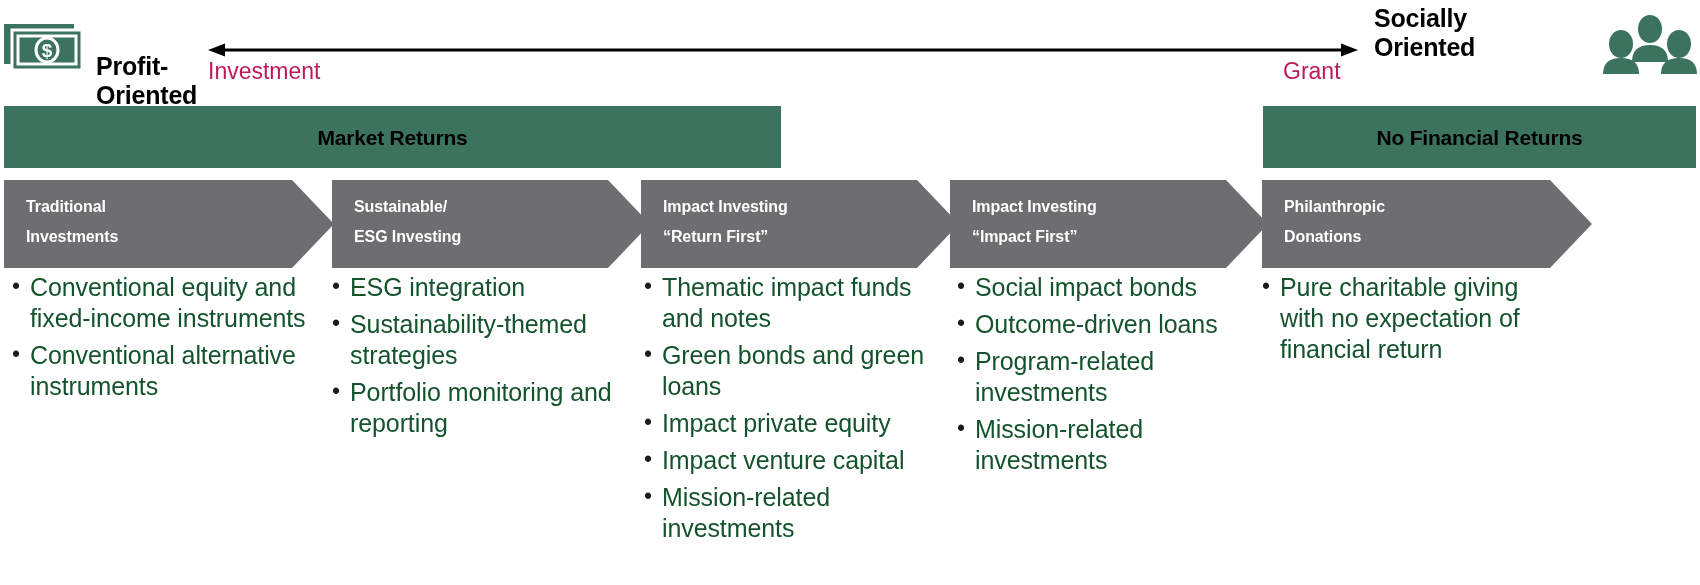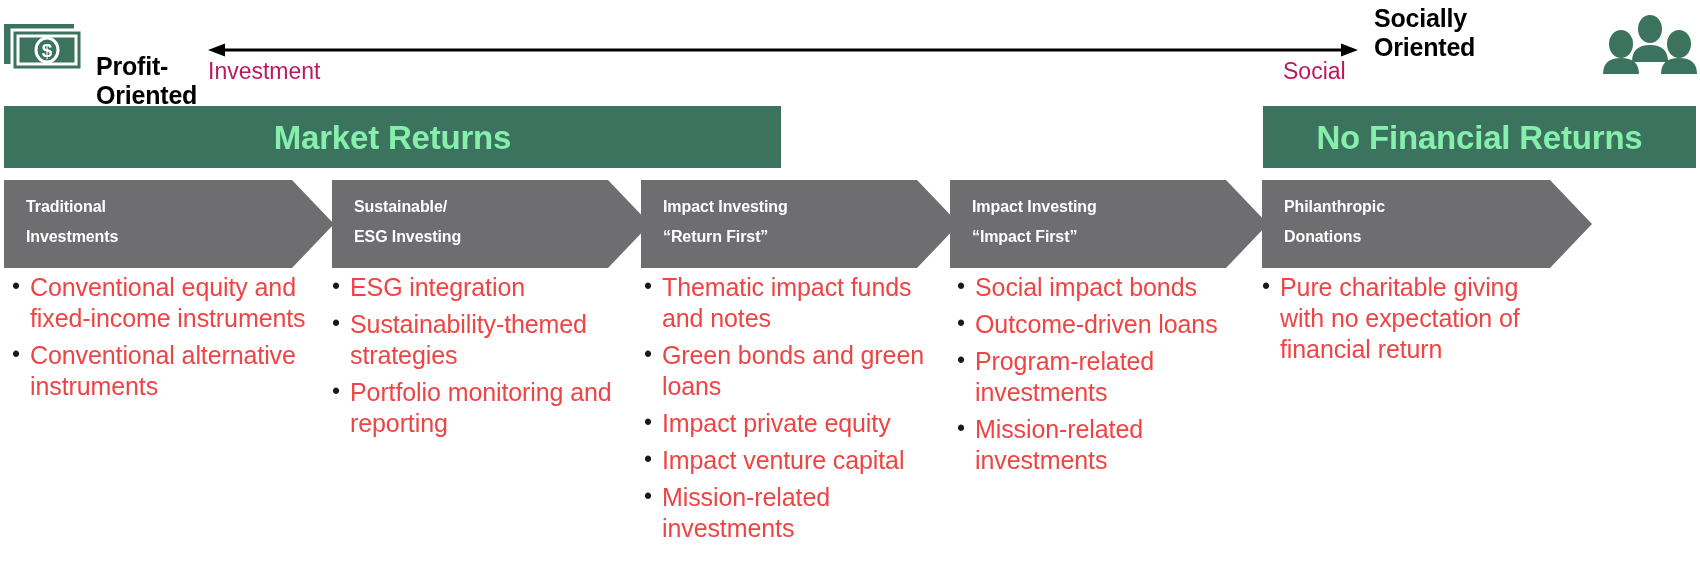--- a/index.html
+++ b/index.html
@@ -47,23 +47,23 @@
   .returns-bar {
     position: absolute;
     top: 0;
     height: 62px;
     background: #3b735f;
     display: flex;
     align-items: center;
     justify-content: center;
   }
   .returns-bar span {
-    color: #86efac;
+    color: #000000;
     font-weight: bold;
-    font-size: 33px;
+    font-size: 21px;
     line-height: 31px;
     letter-spacing: -0.2px;
     white-space: nowrap;
   }
 
   
   .chev-row { position: absolute; left: 0; top: 180px; height: 88px; width: 1700px; }
   .chev {
     position: absolute;
     top: 0;
@@ -87,21 +87,21 @@
 
   
   .cols { position: absolute; left: 0; top: 272px; width: 1700px; height: 313px; }
   .col { position: absolute; top: 0; }
   .col ul { list-style: none; }
   .col li {
     position: relative;
     padding-left: 20px;
     font-size: 25px;
     line-height: 31px;
-    color: #ef4444;
+    color: #14532d;
     margin-bottom: 6px;
     letter-spacing: -0.1px;
   }
   .col li::before {
     content: "\2022";
     position: absolute;
     left: 2px;
     top: -1px;
     font-size: 23px;
     color: #1a1a1a;
@@ -130,21 +130,21 @@
 
     <div class="axis">
       <svg width="1150" height="14" viewBox="0 0 1150 14">
         <line x1="12" y1="7" x2="1138" y2="7" stroke="#000000" stroke-width="3"></line>
         <polygon points="0,7 17,0.5 17,13.5" fill="#000000"></polygon>
         <polygon points="1150,7 1133,0.5 1133,13.5" fill="#000000"></polygon>
       </svg>
     </div>
 
     <div class="flow-label flow-invest">Investment</div>
-    <div class="flow-label flow-grant">Social</div>
+    <div class="flow-label flow-grant">Grant</div>
 
     <div class="pole-label pole-right" style="white-space: pre-line;">Socially
 Oriented</div>
 
     <span class="people-icon">
       <svg width="96" height="62" viewBox="0 0 96 62">
         <ellipse cx="48" cy="17" rx="12" ry="14" fill="#3b735f"></ellipse>
         <path d="M30 50 Q30 33 48 33 Q66 33 66 50 Z" fill="#3b735f"></path>
         <ellipse cx="19" cy="32" rx="12" ry="14" fill="#3b735f"></ellipse>
         <path d="M1 62 Q1 46 19 46 Q37 46 37 62 Z" fill="#3b735f"></path>

